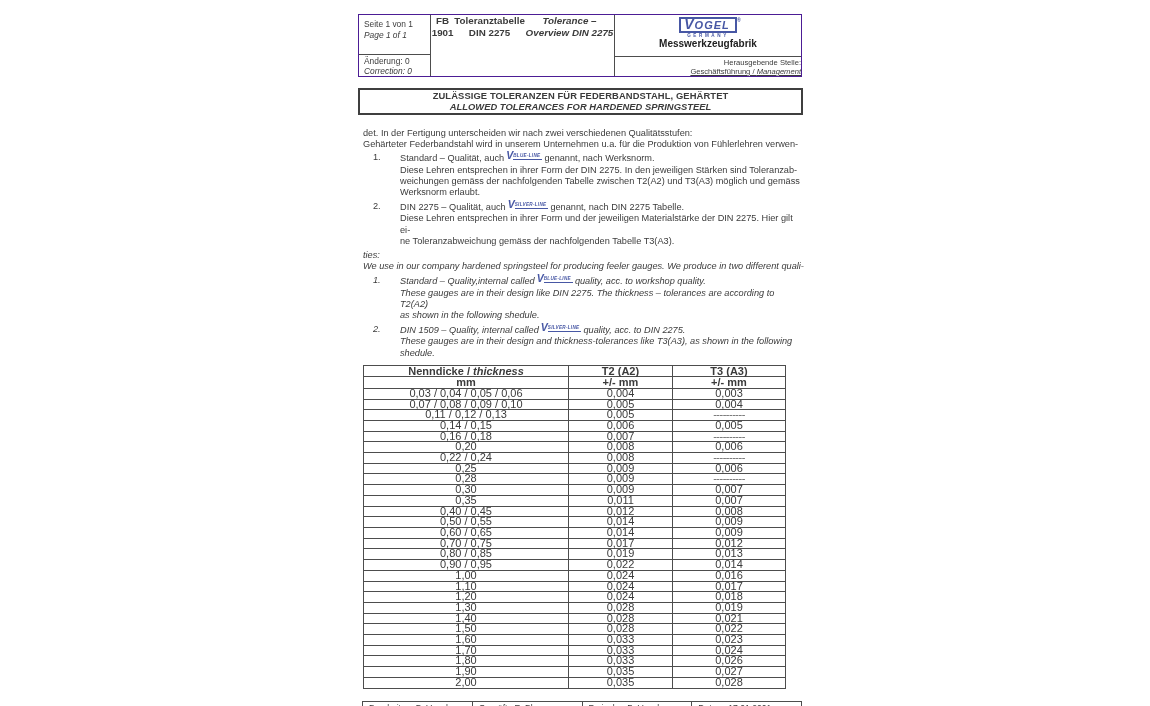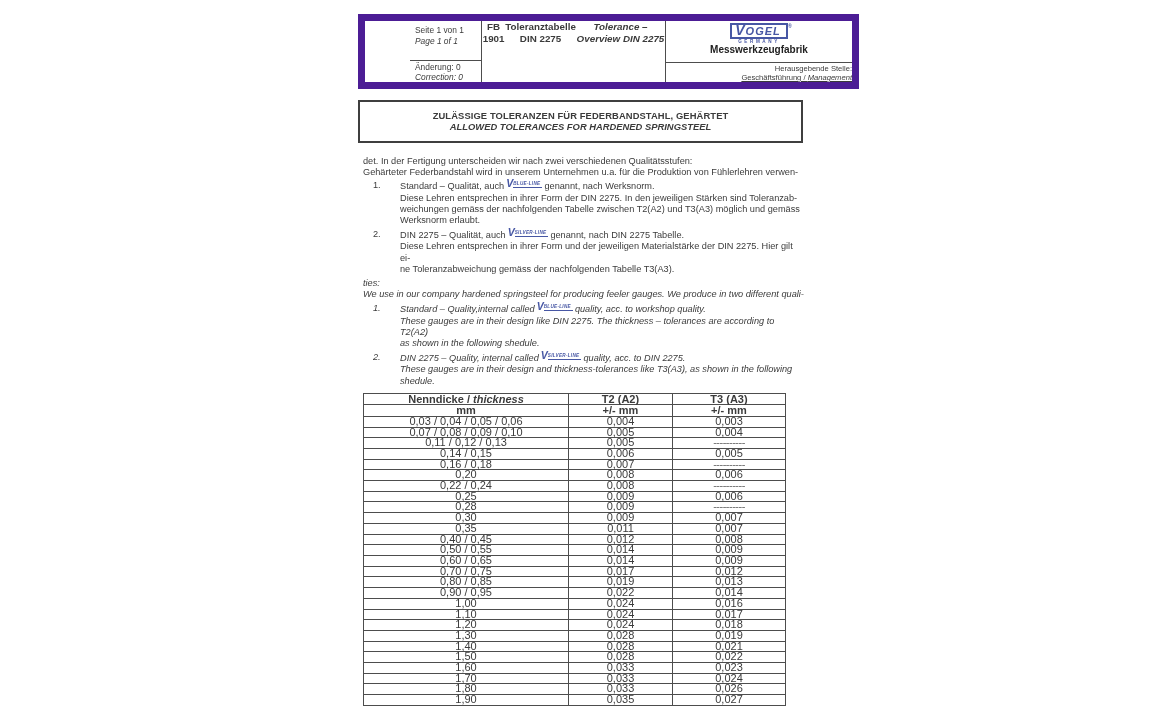--- a/index.html
+++ b/index.html
@@ -3,39 +3,39 @@
 <meta charset="utf-8">
 <style>
   html,body{margin:0;padding:0;}
   body{
     width:1150px;height:706px;background:#ffffff;position:relative;
     font-family:"Liberation Sans", sans-serif;color:#3b3b3b;overflow:hidden;
   }
   .doc{position:absolute;left:358px;top:14px;width:446px;}
 
   
-  .form-header{display:flex;border:7px solid #4c1d95;width:442px;height:61px;font-size:8.4px;padding-left:45px;}
+  .form-header{display:flex;border:1px solid #4c1d95;width:442px;height:61px;font-size:8.4px;}
   .fh-col-left{width:71px;border-right:1px solid #4d4d4d;display:flex;flex-direction:column;}
   .fh-page{height:40px;border-bottom:1px solid #4d4d4d;padding:4px 0 0 5px;line-height:10.5px;}
   .fh-change{flex:1;padding:2px 0 0 5px;line-height:9.5px;}
   .fh-col-center{width:183px;border-right:1px solid #4d4d4d;display:flex;flex-direction:row;justify-content:flex-end;text-align:center;font-weight:bold;font-size:9.8px;line-height:12px;}
   .fh-col-right{flex:1;display:flex;flex-direction:column;}
   .fh-brand{height:40px;border-bottom:1px solid #4d4d4d;text-align:center;padding-top:2px;}
   .fh-issuer{flex:1;text-align:right;font-size:7.6px;line-height:9px;padding-top:1px;}
   .it{font-style:italic;}
   .underline{text-decoration:underline;}
 
   .vogel-box{display:inline-block;border:2px solid #4757a4;padding:0 5px 0 3px;line-height:11px;font-weight:bold;font-style:italic;font-size:11px;letter-spacing:1px;position:relative;}
   .vogel-v{font-size:14px;}
   .vogel-reg{position:absolute;right:-6px;top:-4px;font-size:5px;letter-spacing:0;}
   .vogel-country{font-size:4.6px;font-weight:bold;letter-spacing:2.6px;line-height:5px;}
   .brand-sub{font-weight:bold;font-size:10px;color:#222;line-height:11px;}
 
   
-  .banner{margin-top:11px;width:441px;border:2px solid #3f3f3f;text-align:center;padding:9px 0;}
+  .banner{margin-top:11px;width:441px;border:2px solid #3f3f3f;text-align:center;padding:1px 0;}
   .banner-line1{font-weight:bold;font-size:9.4px;line-height:10.5px;letter-spacing:0.1px;}
   .banner-line2{font-weight:bold;font-style:italic;font-size:9.4px;line-height:10.5px;}
 
   
   .bodytext{margin-top:13px;margin-left:5px;font-size:9.2px;line-height:11.2px;}
   .para{margin-bottom:2px;}
   .item{display:flex;margin-bottom:3px;}
   .item .num{width:27px;margin-left:10px;flex:none;}
   .item .itext{flex:1;}
   .en{font-style:italic;}
@@ -131,21 +131,21 @@
       <div class="itext">
         <div><span>Standard – Quality,internal called</span><span class="inline-logo"><span class="ilv">V</span><span class="iln">BLUE-LINE</span></span><span>quality, acc. to workshop quality.</span></div>
         <div>These gauges are in their design like DIN 2275. The thickness – tolerances are according to T2(A2)</div>
         <div>as shown in the following shedule.</div>
       </div>
     </div>
 
     <div class="item en">
       <span class="num">2.</span>
       <div class="itext">
-        <div><span>DIN 2275 – Quality, internal called</span><span class="inline-logo"><span class="ilv">V</span><span class="iln">SILVER-LINE</span></span><span>quality, acc. to DIN 2275.</span></div>
+        <div><span>DIN 1509 – Quality, internal called</span><span class="inline-logo"><span class="ilv">V</span><span class="iln">SILVER-LINE</span></span><span>quality, acc. to DIN 2275.</span></div>
         <div>These gauges are in their design and thickness-tolerances like T3(A3), as shown in the following</div>
         <div>shedule.</div>
       </div>
     </div>
 
   </div>
 
   <table class="tol">
     <colgroup>
         <col style="width:205px">

